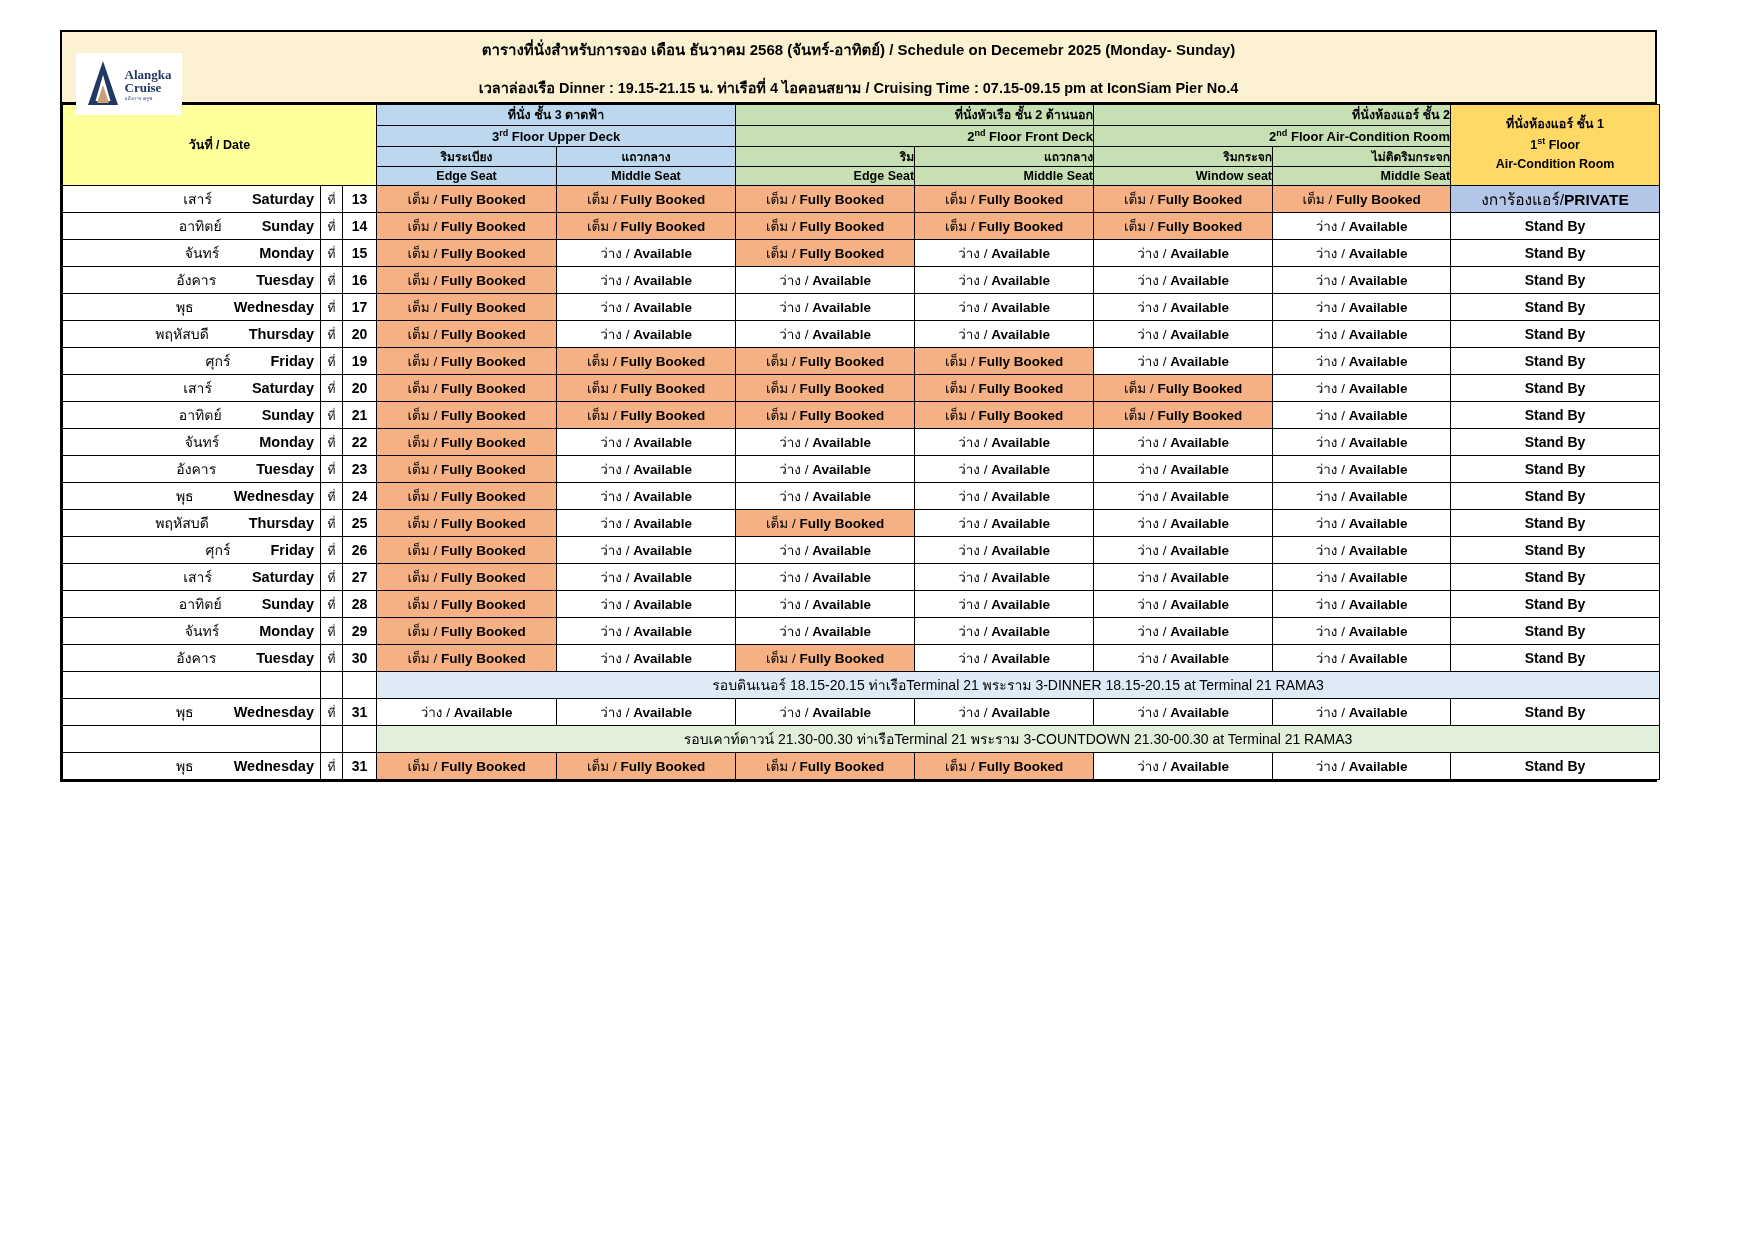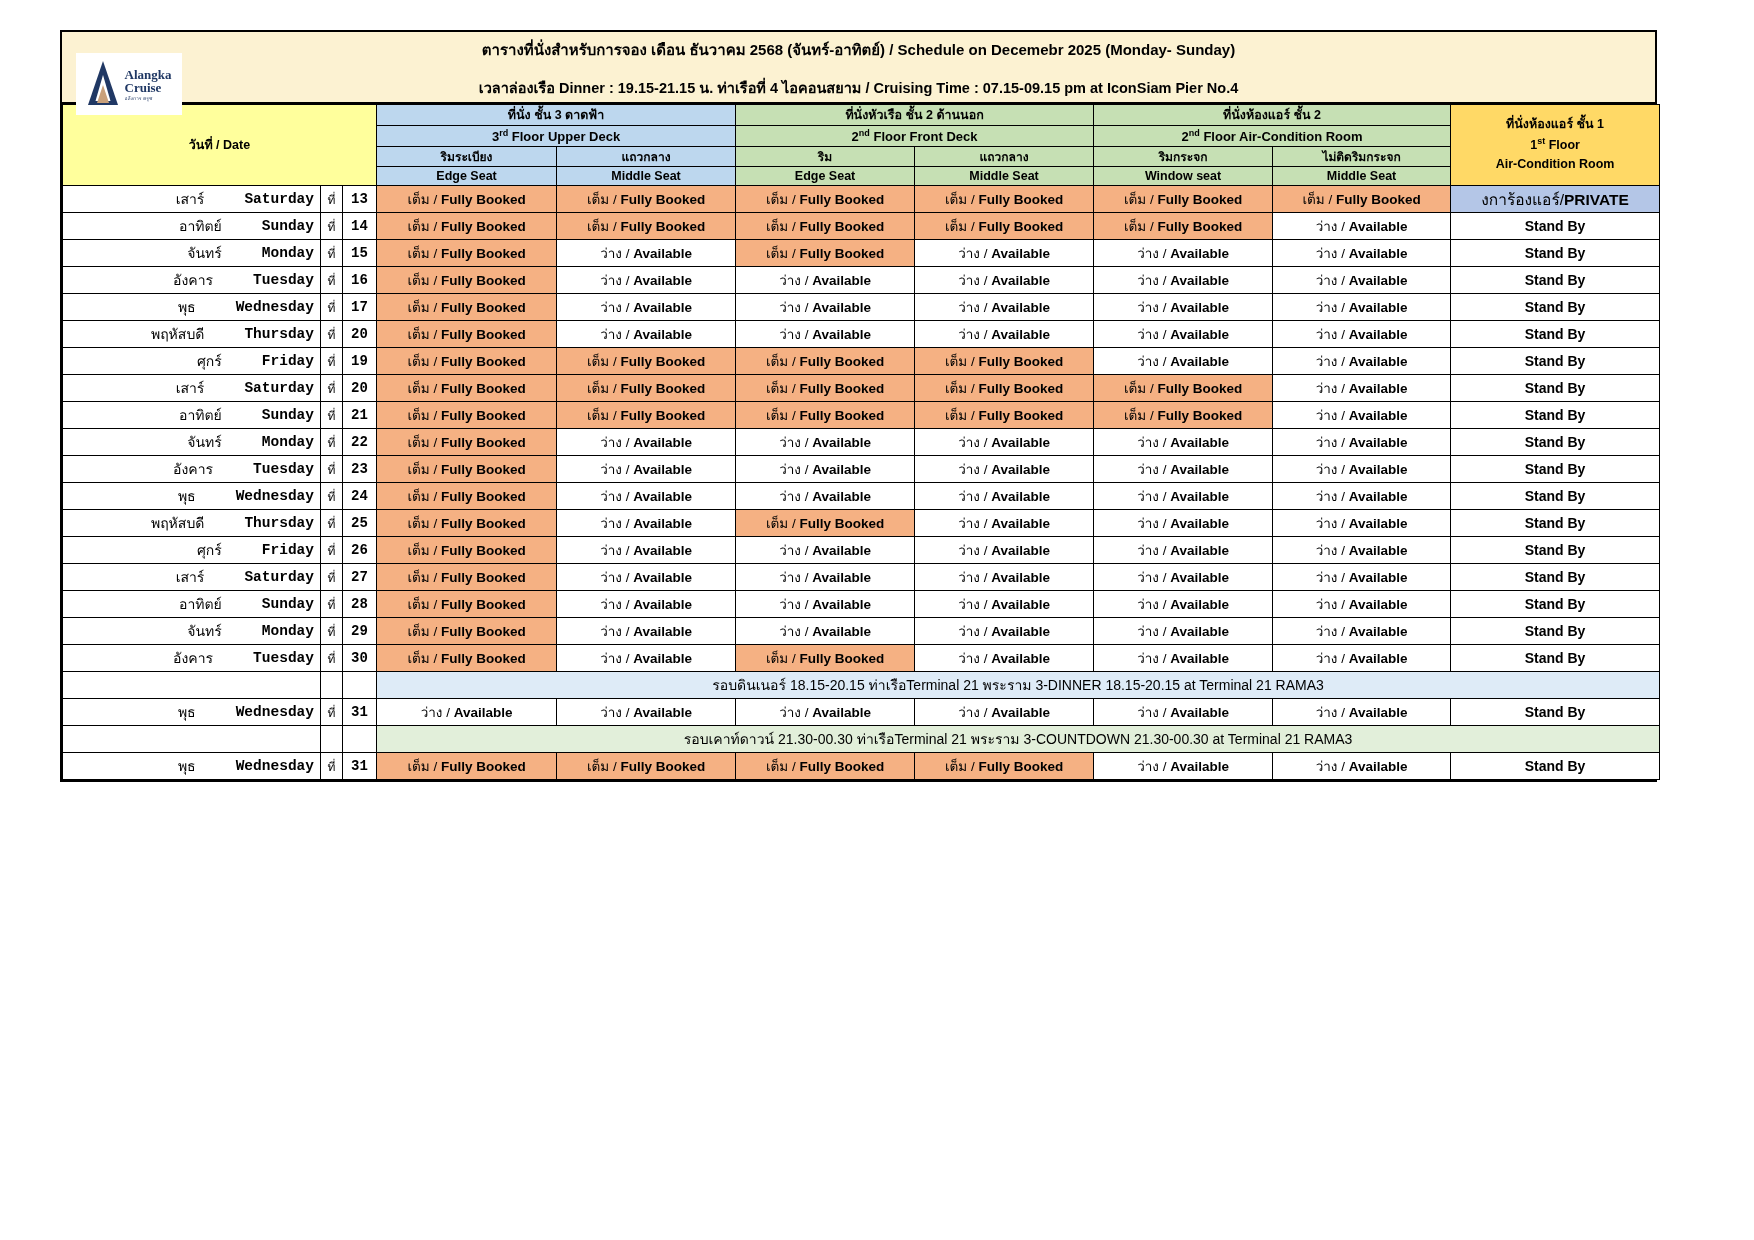--- a/index.html
+++ b/index.html
@@ -23,30 +23,30 @@
   .t2{font-size:14.5px;font-weight:700;text-align:center;}
   table.schedule{border-collapse:collapse;table-layout:fixed;width:1597px;}
   table.schedule th,table.schedule td{border:1px solid #000;overflow:hidden;white-space:nowrap;}
   thead th{font-weight:700;text-align:center;padding:0;}
   .hd-row-a th{height:20px;font-size:12.5px;}
   .hd-row-b th{height:21px;font-size:13px;}
   .hd-row-c th{height:19px;font-size:12px;}
   .hd-row-d th{height:19px;font-size:12.5px;}
   .date-hd{background:var(--yellow);font-size:13px;font-weight:700;}
   .g-blue{background:var(--blue);}
-  .g-green{background:var(--green);}
+  .g-green{background:var(--green);text-align:right;}
   .g-gold{background:var(--gold);font-size:13px;line-height:1.55;vertical-align:middle;}
   sup{font-size:9px;}
   tbody td{height:27px;text-align:center;font-size:13.5px;background:#fff;}
   td.day-cell{padding:0 6px 0 0;}
-  .day-wrap{display:flex;align-items:center;width:100%;font-family:Liberation Mono, monospace;}
+  .day-wrap{display:flex;align-items:center;width:100%;}
   .day-thai{flex:1;text-align:right;padding-right:40px;font-size:14px;}
   .day-en{font-weight:700;font-size:14.5px;text-align:center;}
   td.prefix-cell{font-size:12px;}
-  td.num-cell{font-weight:700;font-size:14px;font-family:Liberation Mono, monospace;}
+  td.num-cell{font-weight:700;font-size:14px;}
   td.status-cell b{font-weight:700;}
   td.booked{background:var(--booked);}
   td.available{background:#fff;}
   td.last-private{background:var(--private);font-size:15.5px;}
   td.last-private b{font-weight:700;}
   td.last-standby{font-weight:700;font-size:14px;}
   td.banner-cell{font-weight:400;font-size:14px;}
   td.banner-dinner{background:var(--dinner);}
   td.banner-countdown{background:var(--countdown);}
 </style>

